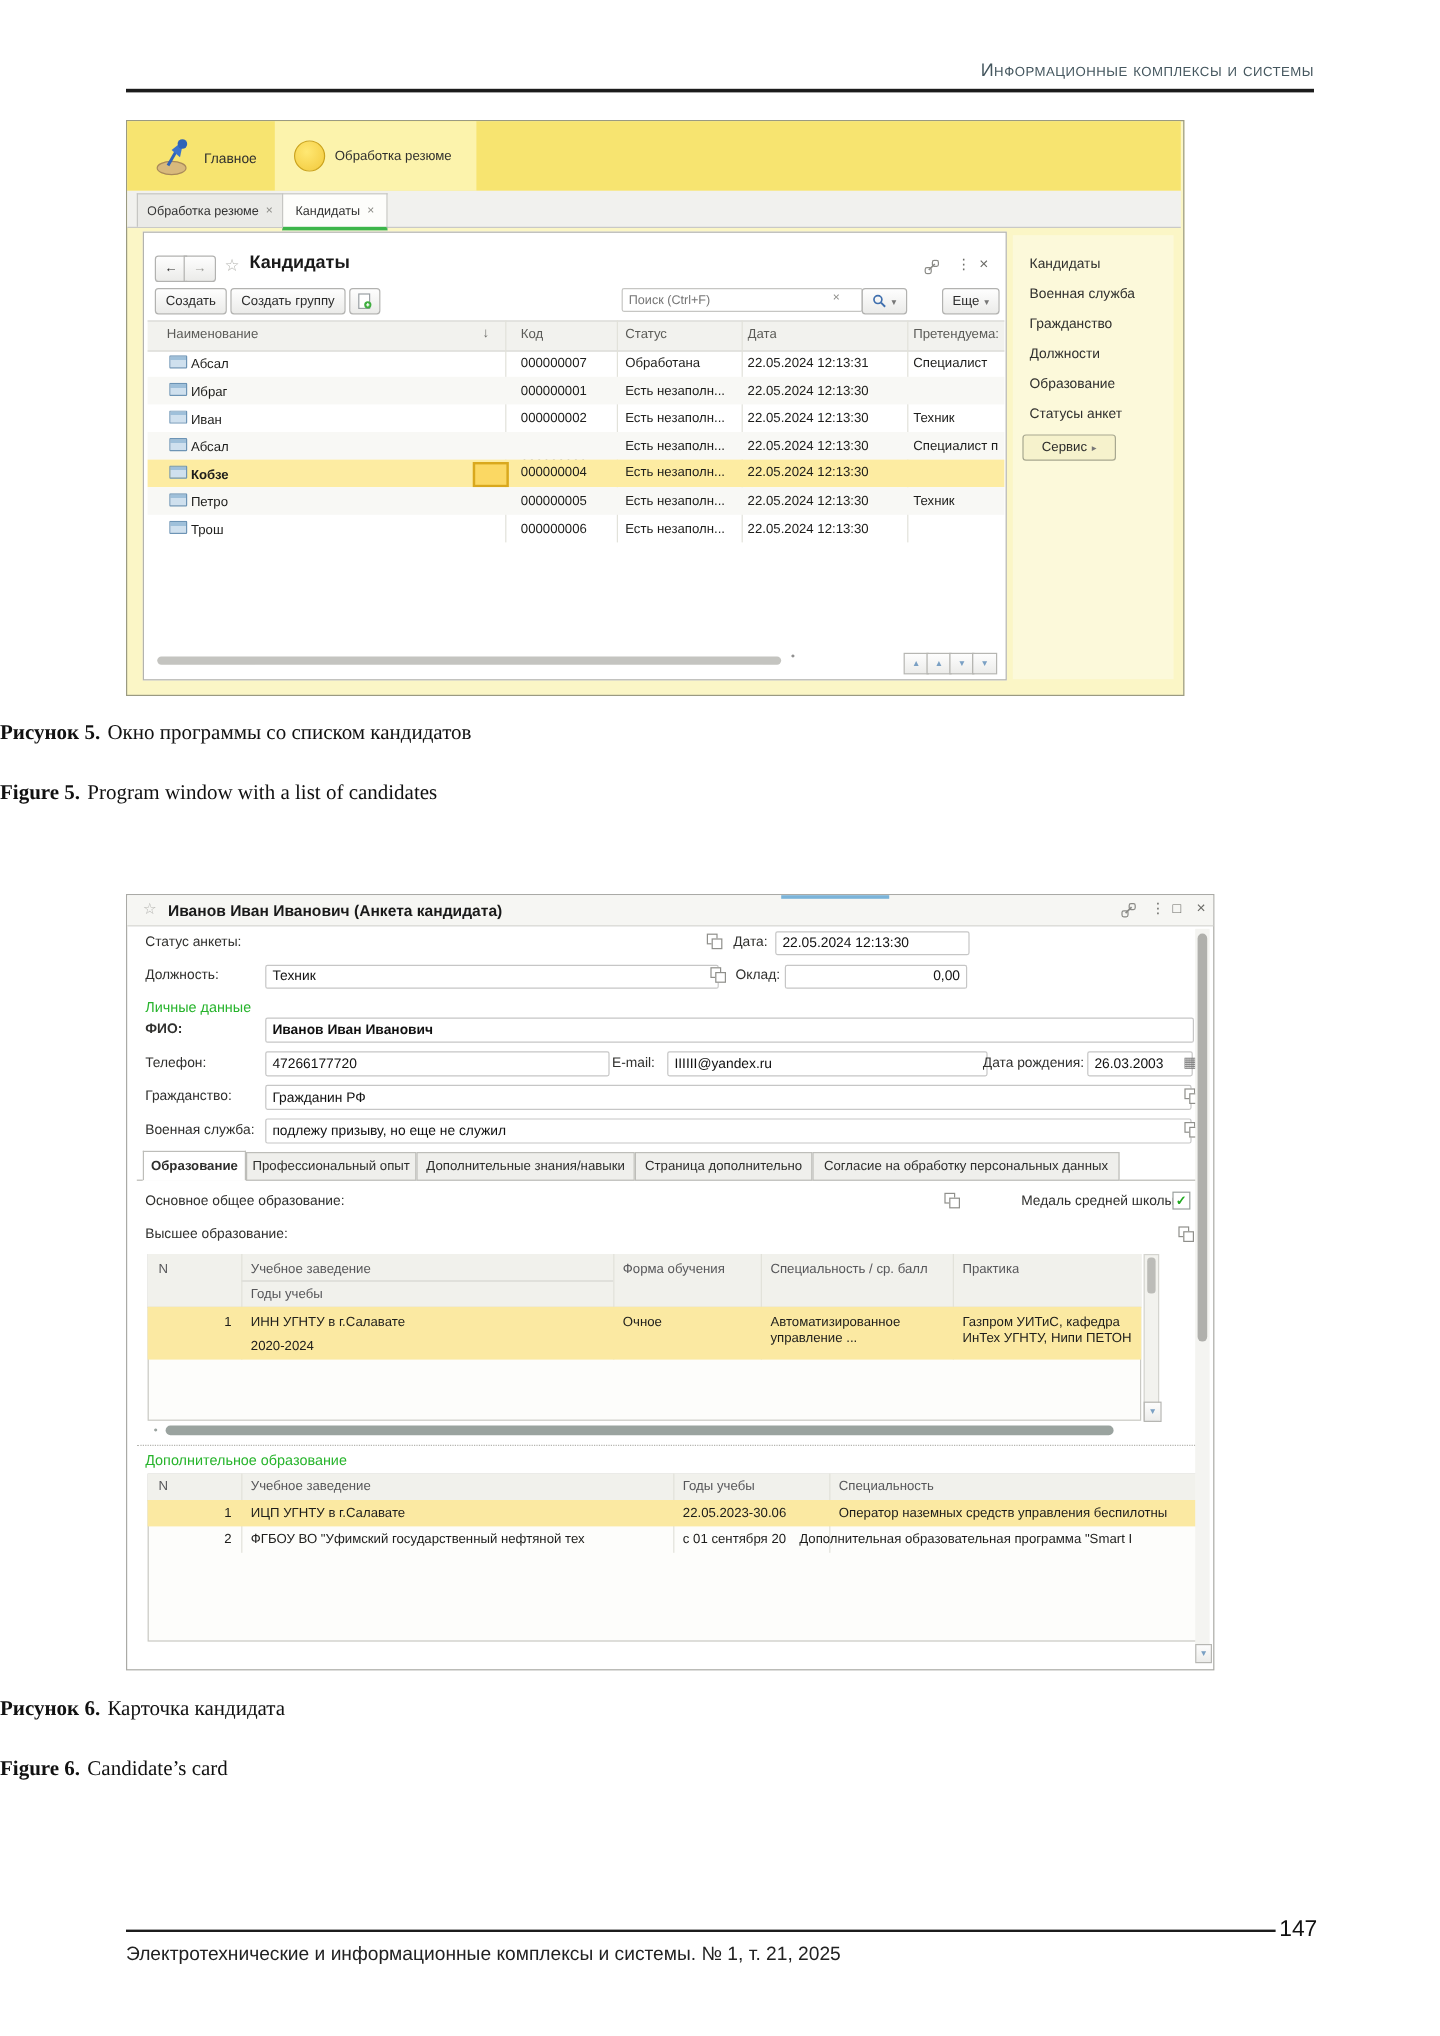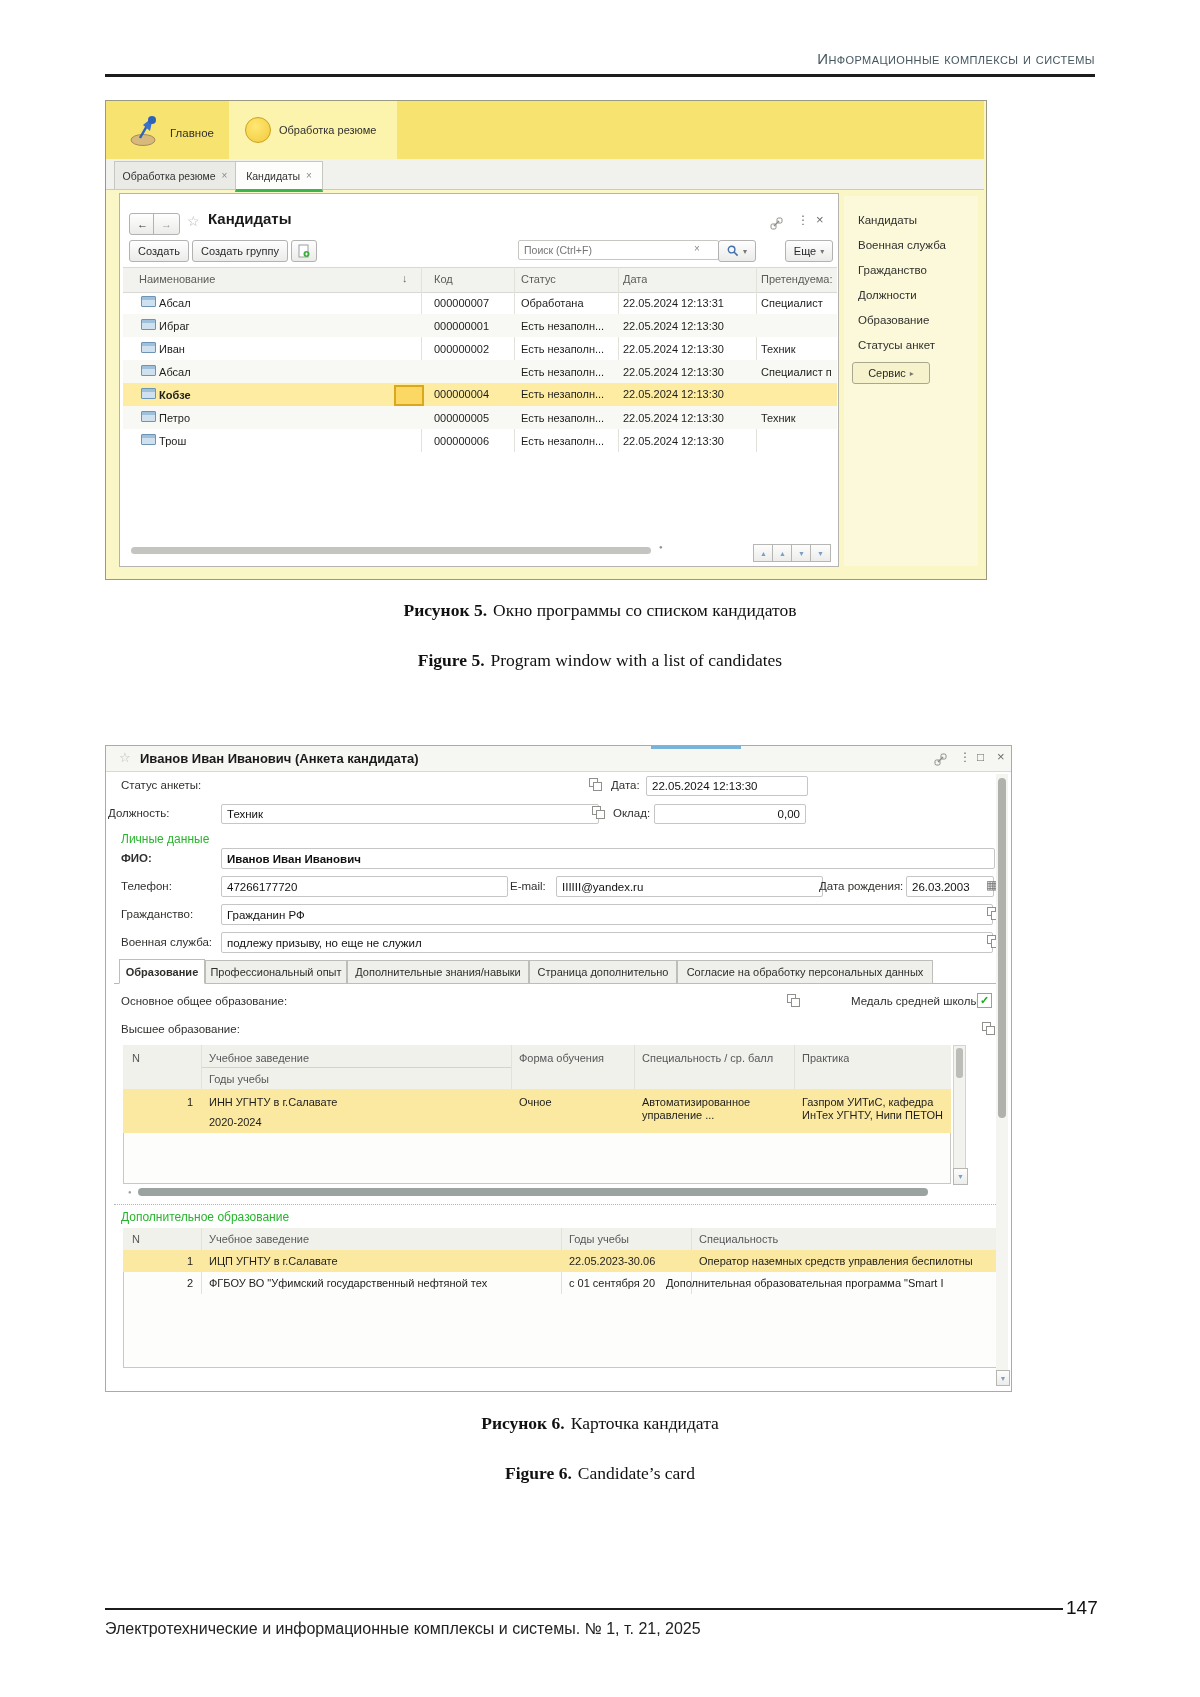--- a/index.html
+++ b/index.html
@@ -2,21 +2,21 @@
 <html><head>
 <meta charset="utf-8">
 <style>
   html,body{margin:0;padding:0}
   body{width:1200px;height:1697px;position:relative;background:#ffffff;
        font-family:"Liberation Sans",sans-serif;color:#1a1a1a;overflow:hidden}
   .a{position:absolute}
   .nw{white-space:nowrap;overflow:hidden}
   
   .phead{font-size:15px;color:#44565e;font-variant:small-caps;letter-spacing:.4px}
-  .cap{width:1200px;text-align:center;font-family:"Liberation Serif",serif;font-size:17.5px;color:#111}
+  .cap{width:1200px;text-align:left;font-family:"Liberation Serif",serif;font-size:17.5px;color:#111}
   .capb{font-weight:bold;margin-right:6px}
   .rule{background:#1c1c1c}
   
   .uilbl{font-size:11.5px;color:#30302e}
   .fld{background:#fff;border:1px solid #c6c6c6;border-radius:2px;font-size:11.5px;
        display:flex;align-items:center;padding:0 5px;white-space:nowrap;overflow:hidden;color:#111}
   .btn{background:linear-gradient(#fefefe,#ebebe9);border:1px solid #b2b2b0;border-radius:3px;
        font-size:11px;display:flex;align-items:center;justify-content:center;gap:4px;color:#2b2b2b}
   .th{font-size:11px;color:#5c5c58}
   .td{font-size:11px;color:#1d1d1b}
@@ -237,21 +237,21 @@
   <div class="a uilbl nw" style="left:15px;top:33px">Статус анкеты:</div>
   <span class="chooser" style="left:482px;top:31px">
       <span class="c1"></span>
       <span class="c2"></span>
     </span>
   <div class="a uilbl nw" style="left:505px;top:33px">Дата:</div>
   <div class="a fld" style="left:540px;top:30px;width:150px;height:18px">
       <span>22.05.2024 12:13:30</span>
     </div>
 
-  <div class="a uilbl nw" style="left:2px;top:61px">Должность:</div>
+  <div class="a uilbl nw" style="left:15px;top:61px">Должность:</div>
   <div class="a fld" style="left:115px;top:58px;width:366px;height:18px">
       <span>Техник</span>
     </div>
   <span class="chooser" style="left:485px;top:59px">
       <span class="c1"></span>
       <span class="c2"></span>
     </span>
   <div class="a uilbl nw" style="left:507px;top:61px">Оклад:</div>
   <div class="a fld" style="left:548px;top:58px;width:140px;height:18px;justify-content:flex-end">
       <span>0,00</span>

